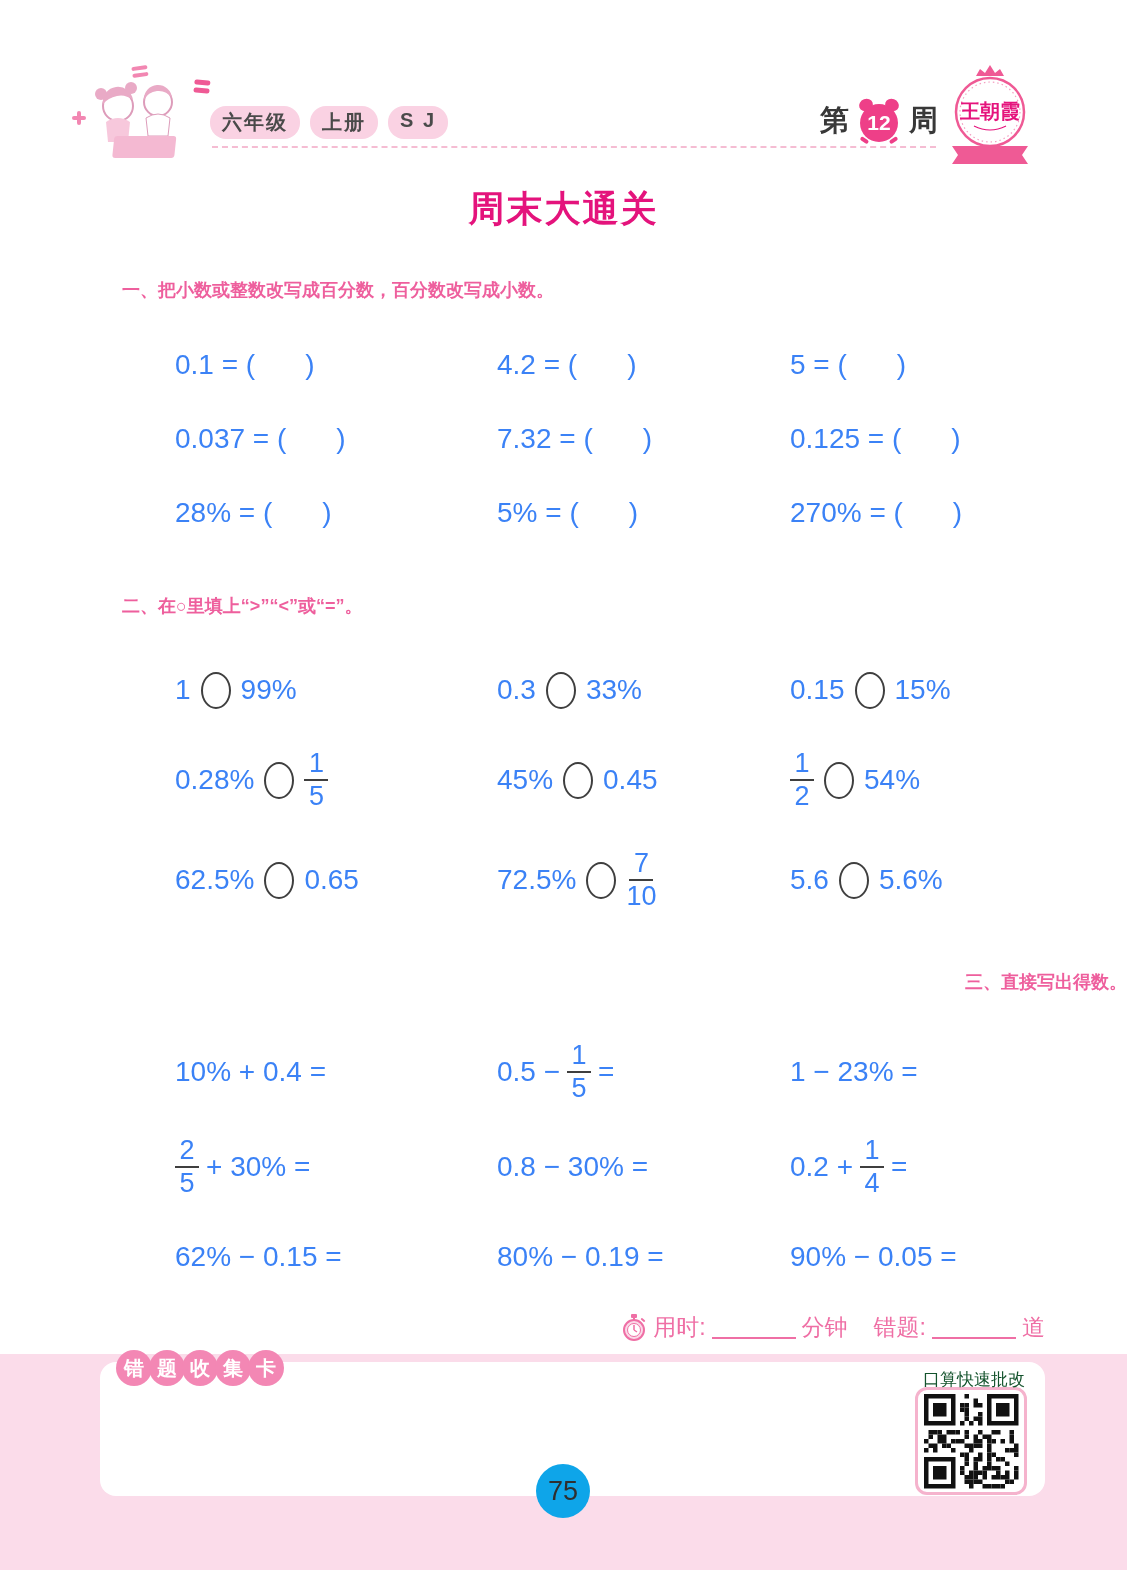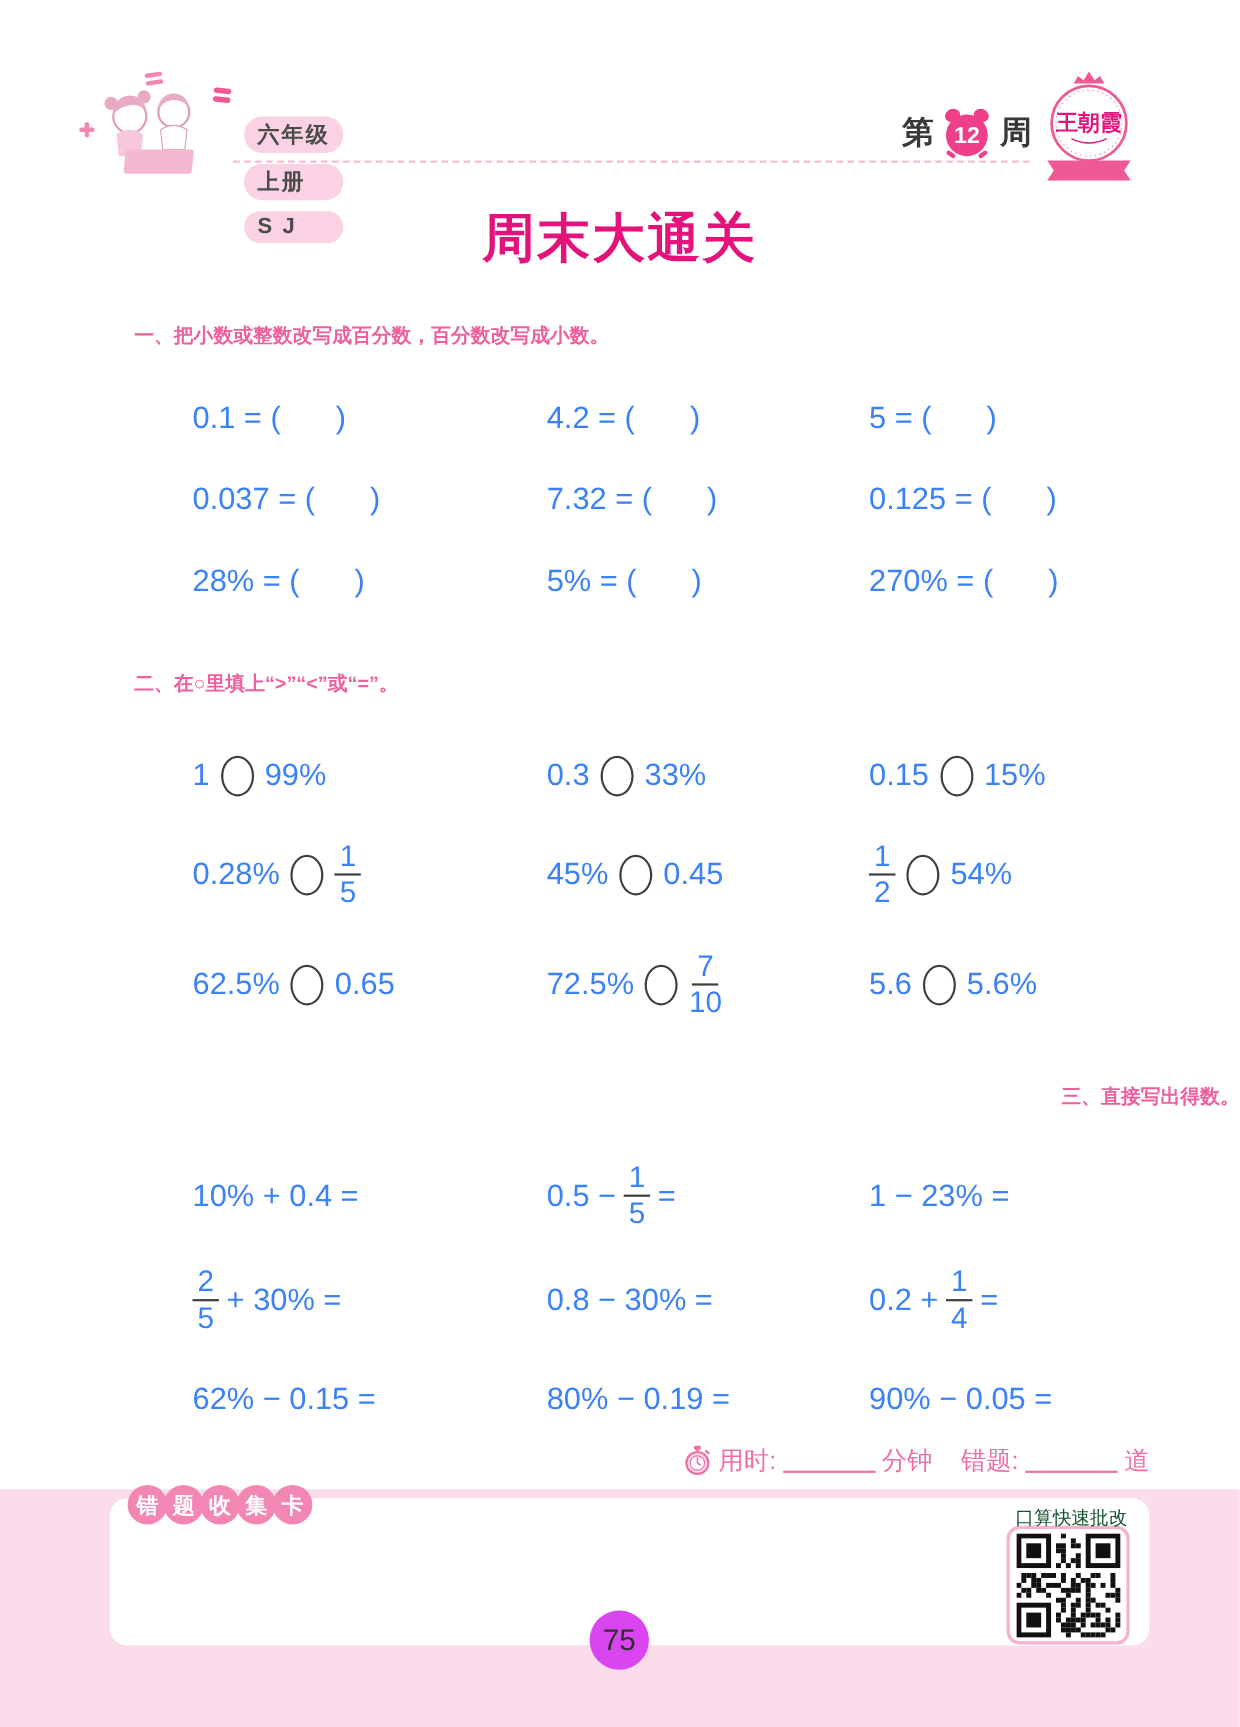--- a/index.html
+++ b/index.html
@@ -6,36 +6,36 @@
   html,body { background:#fff; }
   body {
     width:1127px; height:1570px; position:relative; overflow:hidden;
     font-family:"Liberation Sans","DejaVu Sans",sans-serif;
     color:#3e3e3e;
   }
   .page { position:absolute; inset:0; }
 
   
   .kids { position:absolute; left:70px; top:64px; }
-  .pills { position:absolute; left:222px; top:106px; display:flex; gap:10px;flex-direction:column; }
+  .pills { position:absolute; left:210px; top:106px; display:flex; gap:10px; }
   .pill {
     background:#fad2e3; border-radius:16px; padding:3px 12px;
     font-size:20px; font-weight:bold; color:#4a4a4a; letter-spacing:2px;
   }
   .dash { position:absolute; left:212px; top:146px; width:724px; border-top:2px dashed #f5bdd3; }
   .week {
     position:absolute; left:820px; top:96px; display:flex; align-items:center; gap:7px;
     font-size:29px; font-weight:bold; color:#383838;
   }
   .badge { position:absolute; left:944px; top:64px; }
 
   
   .title {
     margin-top:185px; text-align:center;
-    font-size:48px; font-weight:900; letter-spacing:2px; color:#e4137c;
+    font-size:36px; font-weight:900; letter-spacing:2px; color:#e4137c;
   }
   h2.sec-head {
     margin-left:122px; font-size:18px; font-weight:bold; color:#ee5f9d; line-height:32px;
   }
   #sec1 h2 { margin-top:40px; }
   #sec2 h2 { margin-top:40px; }
   #sec3 h2 { margin-top:34px;text-align:right; }
   .grid {
     margin-left:175px; display:grid;
     grid-template-columns:322px 293px 1fr;
@@ -76,21 +76,21 @@
     position:absolute; left:894px; top:14px; width:160px; text-align:center;
     font-size:17px; color:#14532d; z-index:2;
   }
   .qr-box {
     position:absolute; left:915px; top:33px; width:112px; height:108px;
     background:#fff; border:3px solid #f5b3cd; border-radius:12px;
     display:flex; align-items:center; justify-content:center;
   }
   .bump {
     position:absolute; left:536px; top:110px; width:54px; height:54px;
-    background:#d946ef; border-radius:50%;
+    background:#0ea5e9; border-radius:50%;
     display:flex; align-items:center; justify-content:center;
     font-size:27px; color:#2f2f2f;
   }
 </style>
 </head>
 <body>
 
 <div class="page">
 
   <svg class="kids" width="150" height="100" viewBox="0 0 150 100">

